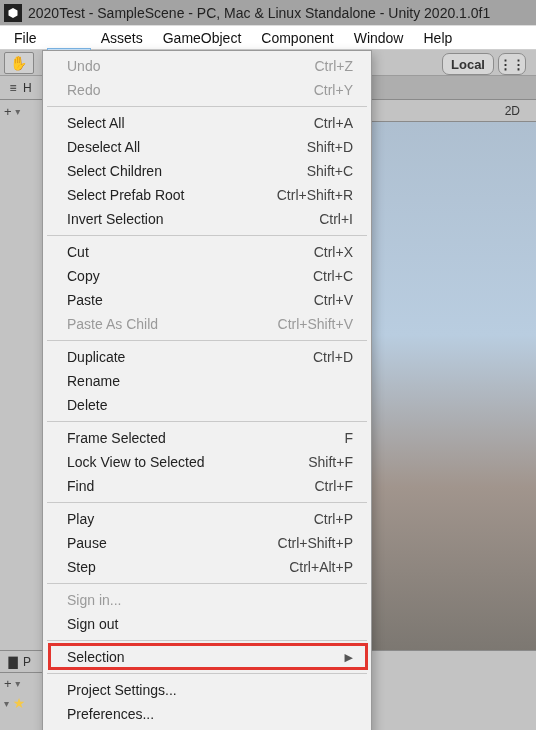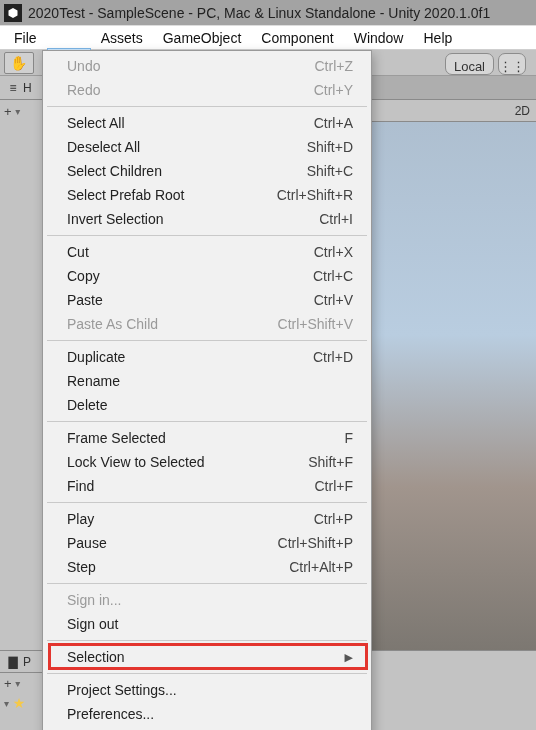--- a/index.html
+++ b/index.html
@@ -84,23 +84,24 @@
     display: flex; align-items: center;
     gap: 4px;
   }
   .pill {
     height: 22px;
     padding: 0 8px;
     background: #d6d6d6;
     border: 1px solid #8c8c8c;
     border-radius: 7px;
     font-size: 13px;
-    display: flex; align-items: flex-end;
+    display: flex; align-items: center;
     gap: 4px;
     color: #333;
+    font-weight: bold;
   }
   
   .scene-area {
     position: absolute;
     left: 0; right: 0; top: 76px; bottom: 0;
     background: #b9b9b9;
   }
   .left-panel {
     position: absolute;
     left: 0; top: 0; bottom: 0;
@@ -290,21 +291,21 @@
         <div class="scene-tab">
           <span class="ico">🎮</span>
           <span>Game</span>
         </div>
       </div>
       <div class="scene-subbar">
         <span>
           <span>ded</span>
           <span class="chev"> ▾</span>
         </span>
-        <span style="margin-left:auto; margin-right:6px;">2D</span>
+        <span style="margin-left:auto; margin-right:16px;">2D</span>
       </div>
       <div class="scene-view"></div>
     </div>
 
     <div class="bottom-strip">
       <div class="tab">
         <span class="ico">▇</span>
         <span>P</span>
       </div>
       <div class="row">

